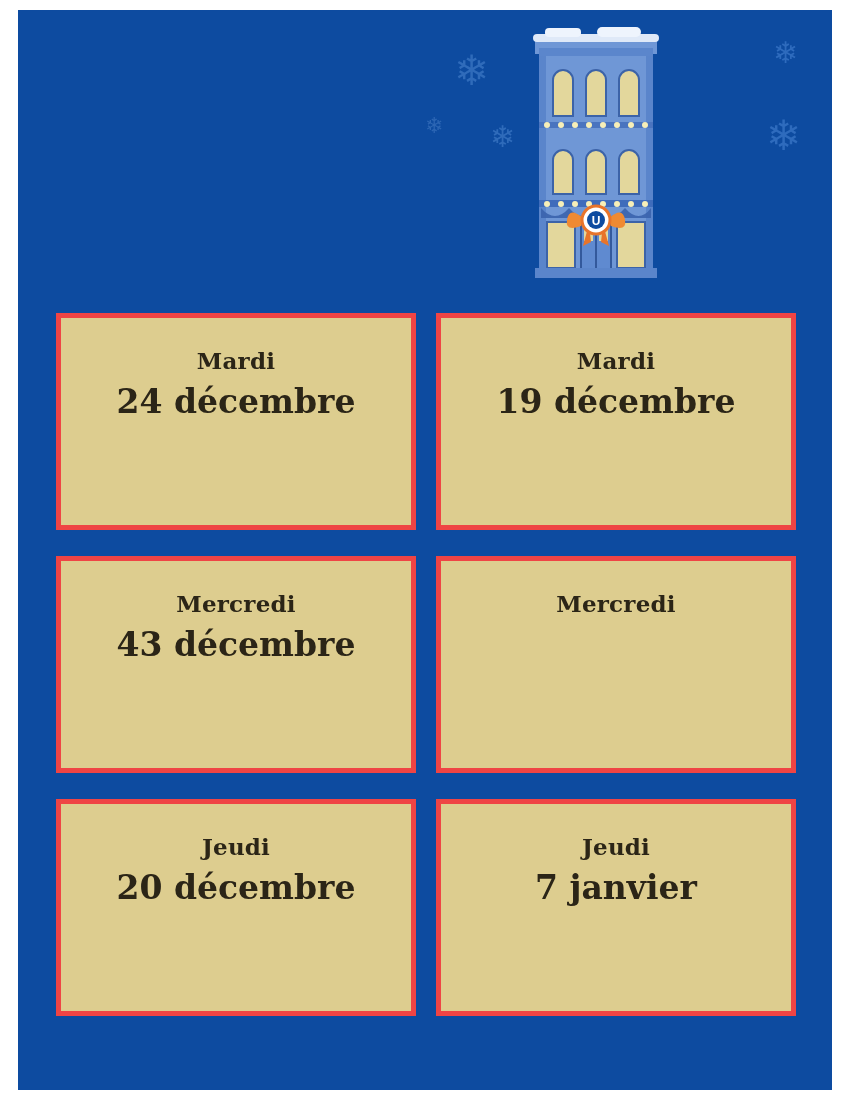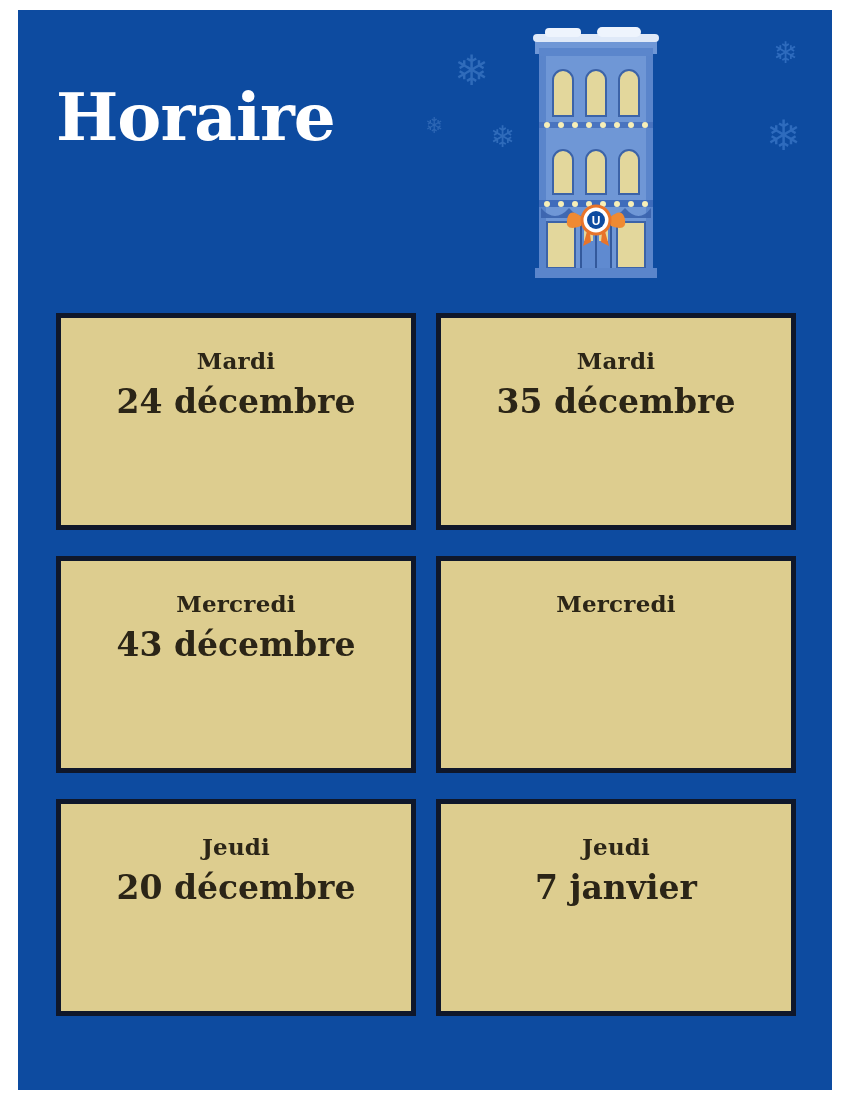--- a/index.html
+++ b/index.html
@@ -86,21 +86,21 @@
     width: 740px;
     display: grid;
     grid-template-columns: 360px 360px;
     grid-template-rows: 217px 217px 217px;
     column-gap: 20px;
     row-gap: 26px;
   }
 
   .card {
     background: #ddcd8f;
-    border: 5px solid #0f172a;
+    border: 5px solid #ef4444;
     box-sizing: border-box;
     padding-top: 30px;
     text-align: center;
     color: #2b2517;
     overflow: hidden;
   }
 
   .card .weekday {
     font-family: "DejaVu Serif", "Liberation Serif", serif;
     font-weight: bold;
@@ -123,21 +123,20 @@
 </style>
 </head>
 <body>
 
 <div id="poster">
   <div id="blue-field">
 
     <div id="header-area">
 
       <h1 id="poster-title">
-        <span>Horaire</span>
       </h1>
 
       <span class="snowflake sf1">❄</span>
       <span class="snowflake sf2">❄</span>
       <span class="snowflake sf3">❄</span>
       <span class="snowflake sf4">❄</span>
       <span class="snowflake sf5">❄</span>
 
       <svg id="building" viewBox="0 0 130 275">
 
@@ -216,21 +215,21 @@
 
     <div id="cards">
 
       <div class="card">
         <div class="weekday">Mardi</div>
         <div class="date">24 décembre</div>
       </div>
 
       <div class="card">
         <div class="weekday">Mardi</div>
-        <div class="date">35 décembre</div>
+        <div class="date">19 décembre</div>
       </div>
 
       <div class="card">
         <div class="weekday">Mercredi</div>
         <div class="date">43 décembre</div>
       </div>
 
       <div class="card">
         <div class="weekday">Mercredi</div>
       </div>

